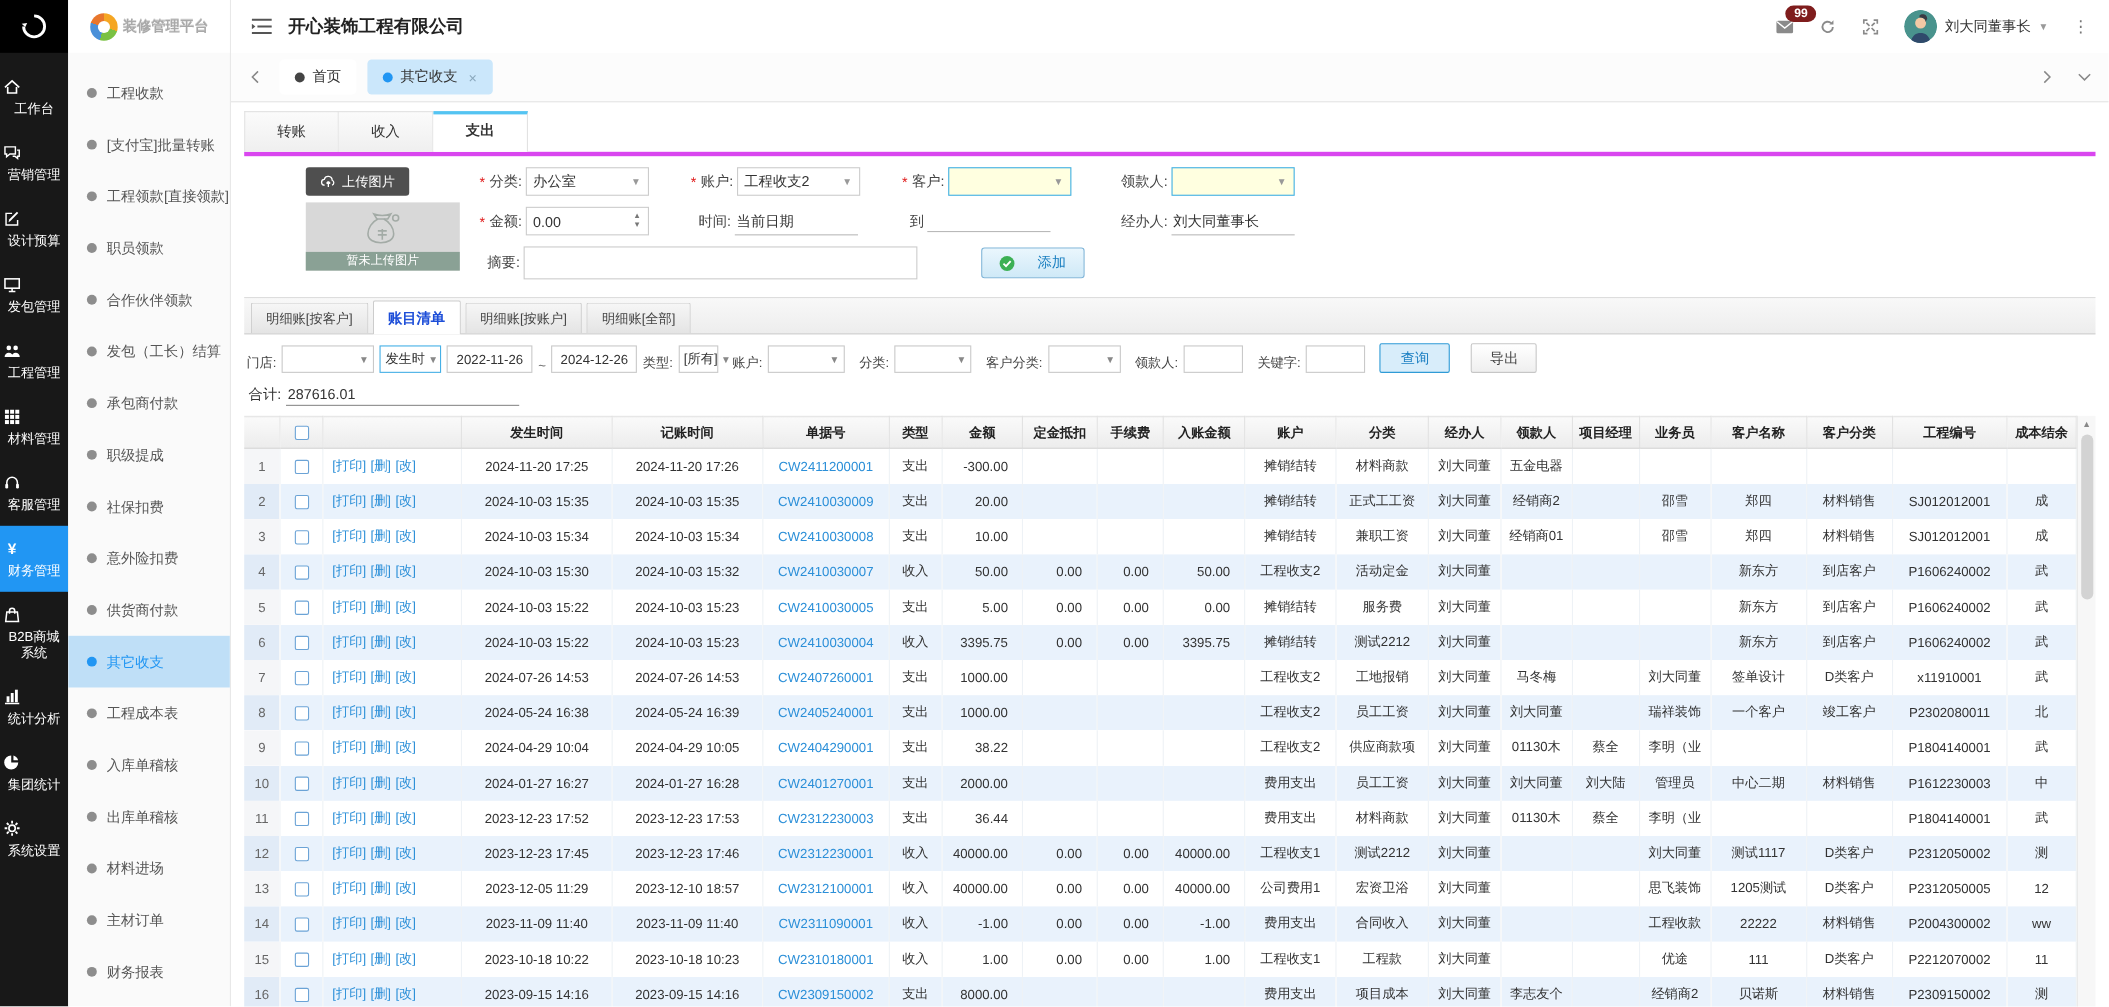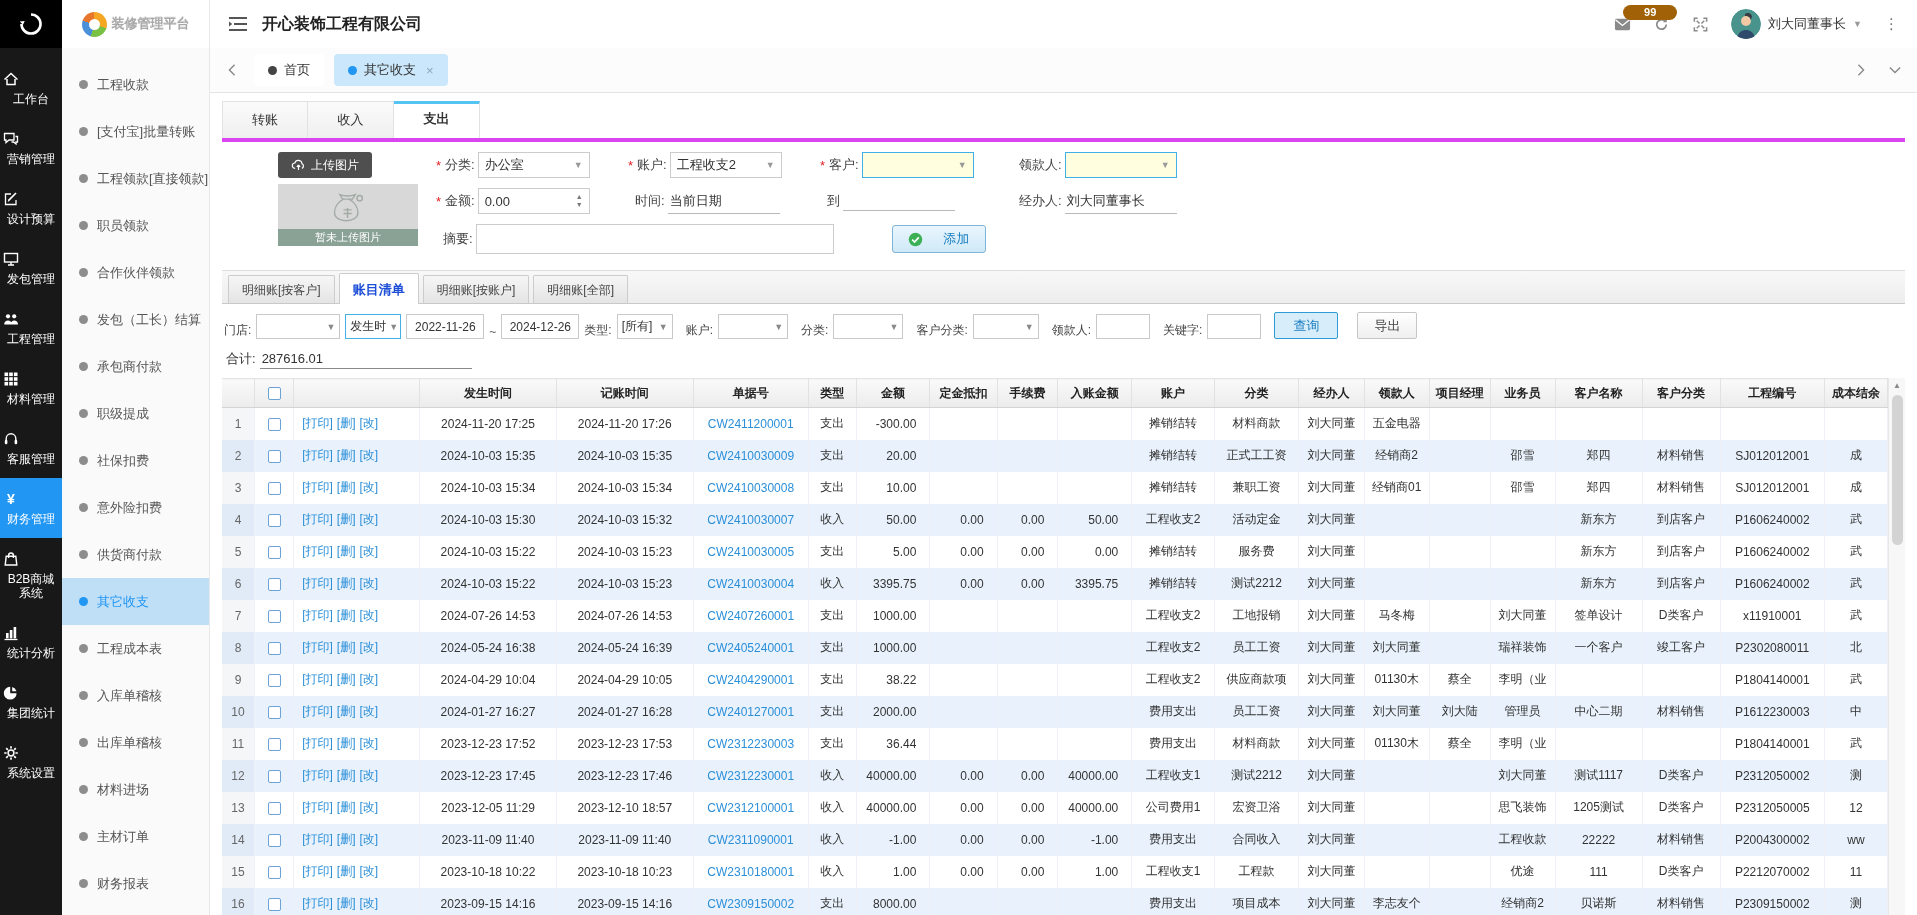--- a/index.html
+++ b/index.html
@@ -27,21 +27,21 @@
   .menu-item.active .dot{background:#2196f3}
   
   .main{flex:1;display:flex;flex-direction:column;min-width:0}
   .topbar{height:48px;display:flex;align-items:center;padding:0 18px;background:#fff;flex-shrink:0}
   .hamburger{width:20px;height:16px;cursor:pointer}
   .company{font-size:16px;font-weight:bold;color:#222;margin-left:14px}
   .top-right{margin-left:auto;display:flex;align-items:center;gap:22px}
   .tb-ic{cursor:pointer;display:flex;align-items:center}
   .tb-ic svg{width:17px;height:17px}
   .mail-wrap{position:relative}
-  .badge{position:absolute;top:-11px;left:9px;background:#a16207;color:#fff;font-size:11px;border-radius:8px;padding:0 21px;line-height:15px;font-weight:bold}
+  .badge{position:absolute;top:-11px;left:9px;background:#7f1d1d;color:#fff;font-size:11px;border-radius:8px;padding:0 8px;line-height:15px;font-weight:bold}
   .user{display:flex;align-items:center;gap:7px;font-size:13px;color:#333;cursor:pointer}
   .avatar{width:30px;height:30px;border-radius:50%;overflow:hidden;display:block}
   .u-caret{color:#999;font-size:9px}
   .vdots{color:#777;font-size:15px;cursor:pointer}
   
   .tabstrip{height:45px;background:#fcfcfc;border-bottom:1px solid #e4e4e4;display:flex;align-items:center;padding:0 10px;gap:10px;flex-shrink:0}
   .nav-btn{width:24px;height:24px;display:flex;align-items:center;justify-content:center;color:#888;cursor:pointer}
   .nav-btn svg{width:12px;height:12px}
   .tabs{display:flex;gap:10px}
   .tab{height:32px;padding:0 14px;border-radius:4px;display:inline-flex;align-items:center;gap:7px;font-size:13px;color:#333;background:#fff;cursor:pointer}
@@ -532,21 +532,21 @@
             <span class="caret">▼</span>
           </div>
         <div class="fsel blue" style="width:56px">
             <span>发生时</span>
             <span class="caret">▼</span>
           </div>
         <input class="finput fdate" value="2022-11-26" style="">
         <span class="tilde">~</span>
         <input class="finput fdate" value="2024-12-26" style="">
         <span class="fl-label">类型:</span>
-        <div class="fsel" style="width:56px">
+        <div class="fsel" style="width:36px">
             <span>[所有]</span>
             <span class="caret">▼</span>
           </div>
         <span class="fl-label" style="margin-left:8px">账户:</span>
         <div class="fsel" style="width:70px">
             <span></span>
             <span class="caret">▼</span>
           </div>
         <span class="fl-label" style="margin-left:8px">分类:</span>
         <div class="fsel" style="width:70px">

